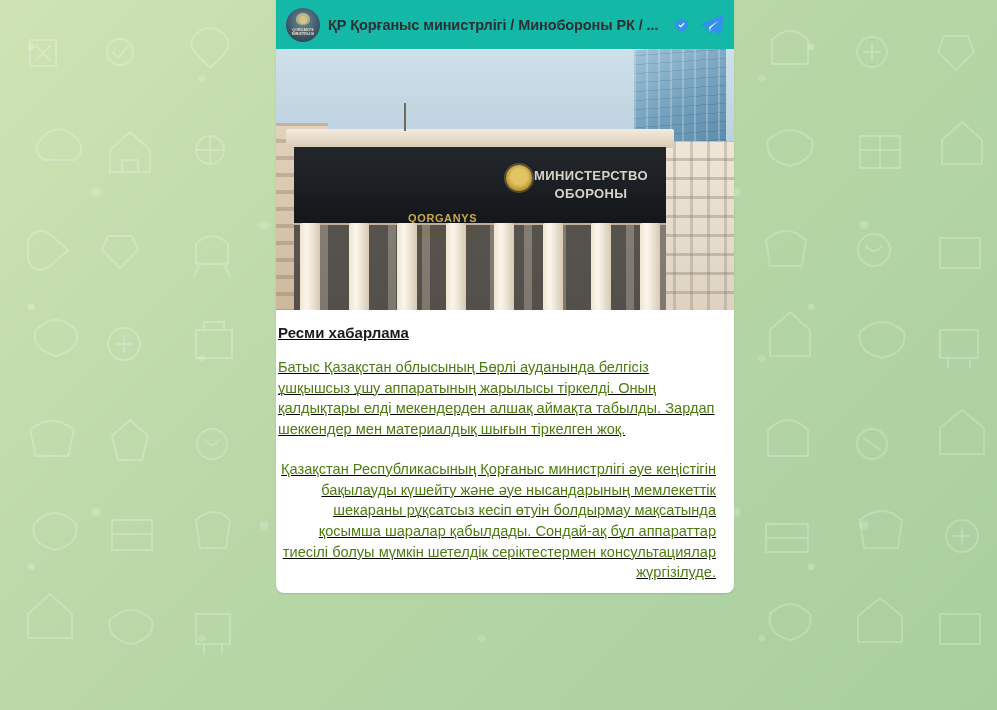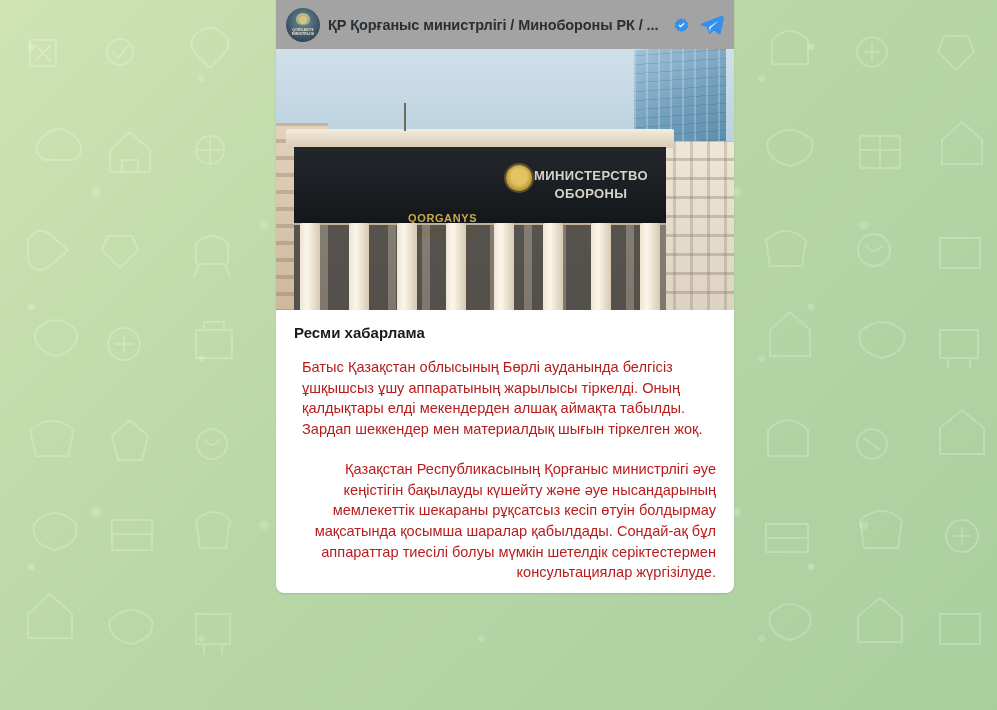--- a/index.html
+++ b/index.html
@@ -45,21 +45,21 @@
     border-radius: 0 0 8px 8px;
     box-shadow: 0 1px 2px rgba(0,0,0,0.12);
     overflow: hidden;
   }
 
   .msg-header {
     display: flex;
     align-items: center;
     gap: 8px;
     padding: 8px 10px 7px 10px;
-    background: #a3a3a3;
+    background: #14b8a6;
   }
   .avatar {
     width: 34px; height: 34px;
     border-radius: 50%;
     background: radial-gradient(circle at 50% 38%, #6d8fa3 0%, #41596b 55%, #24323c 100%);
     flex: 0 0 auto;
     position: relative;
     display: flex; align-items: center; justify-content: center;
     overflow: hidden;
   }
@@ -226,33 +226,34 @@
     border-radius: 2px;
   }
   .flag-pole {
     position: absolute;
     left: 128px; top: 54px;
     width: 2px; height: 28px;
     background: #6e6a60;
   }
 
   .msg-body {
-    padding: 14px 18px 10px 18px;
+    padding: 14px 18px 10px 2px;
+    text-decoration: underline;
   }
   .msg-title {
     font-size: 15px;
     font-weight: bold;
     color: #1b1b1b;
     margin: 0 0 16px 0;
   }
   .msg-para {
     font-size: 14.6px;
     line-height: 1.42;
-    color: #b91c1c;
-    margin: 0 0 19px 8px;
+    color: #4d7c0f;
+    margin: 0 0 19px 0;
   }
   .msg-para:last-child { margin-bottom: 0; text-align: right; }
 </style>
 </head>
 <body>
 
 <div id="bg-pattern"></div>
 
 <svg id="bg-doodles" viewBox="0 0 997 710" xmlns="http://www.w3.org/2000/svg">
   <g stroke="#ffffff" stroke-width="2" fill="none" opacity="0.55" stroke-linecap="round" stroke-linejoin="round">

